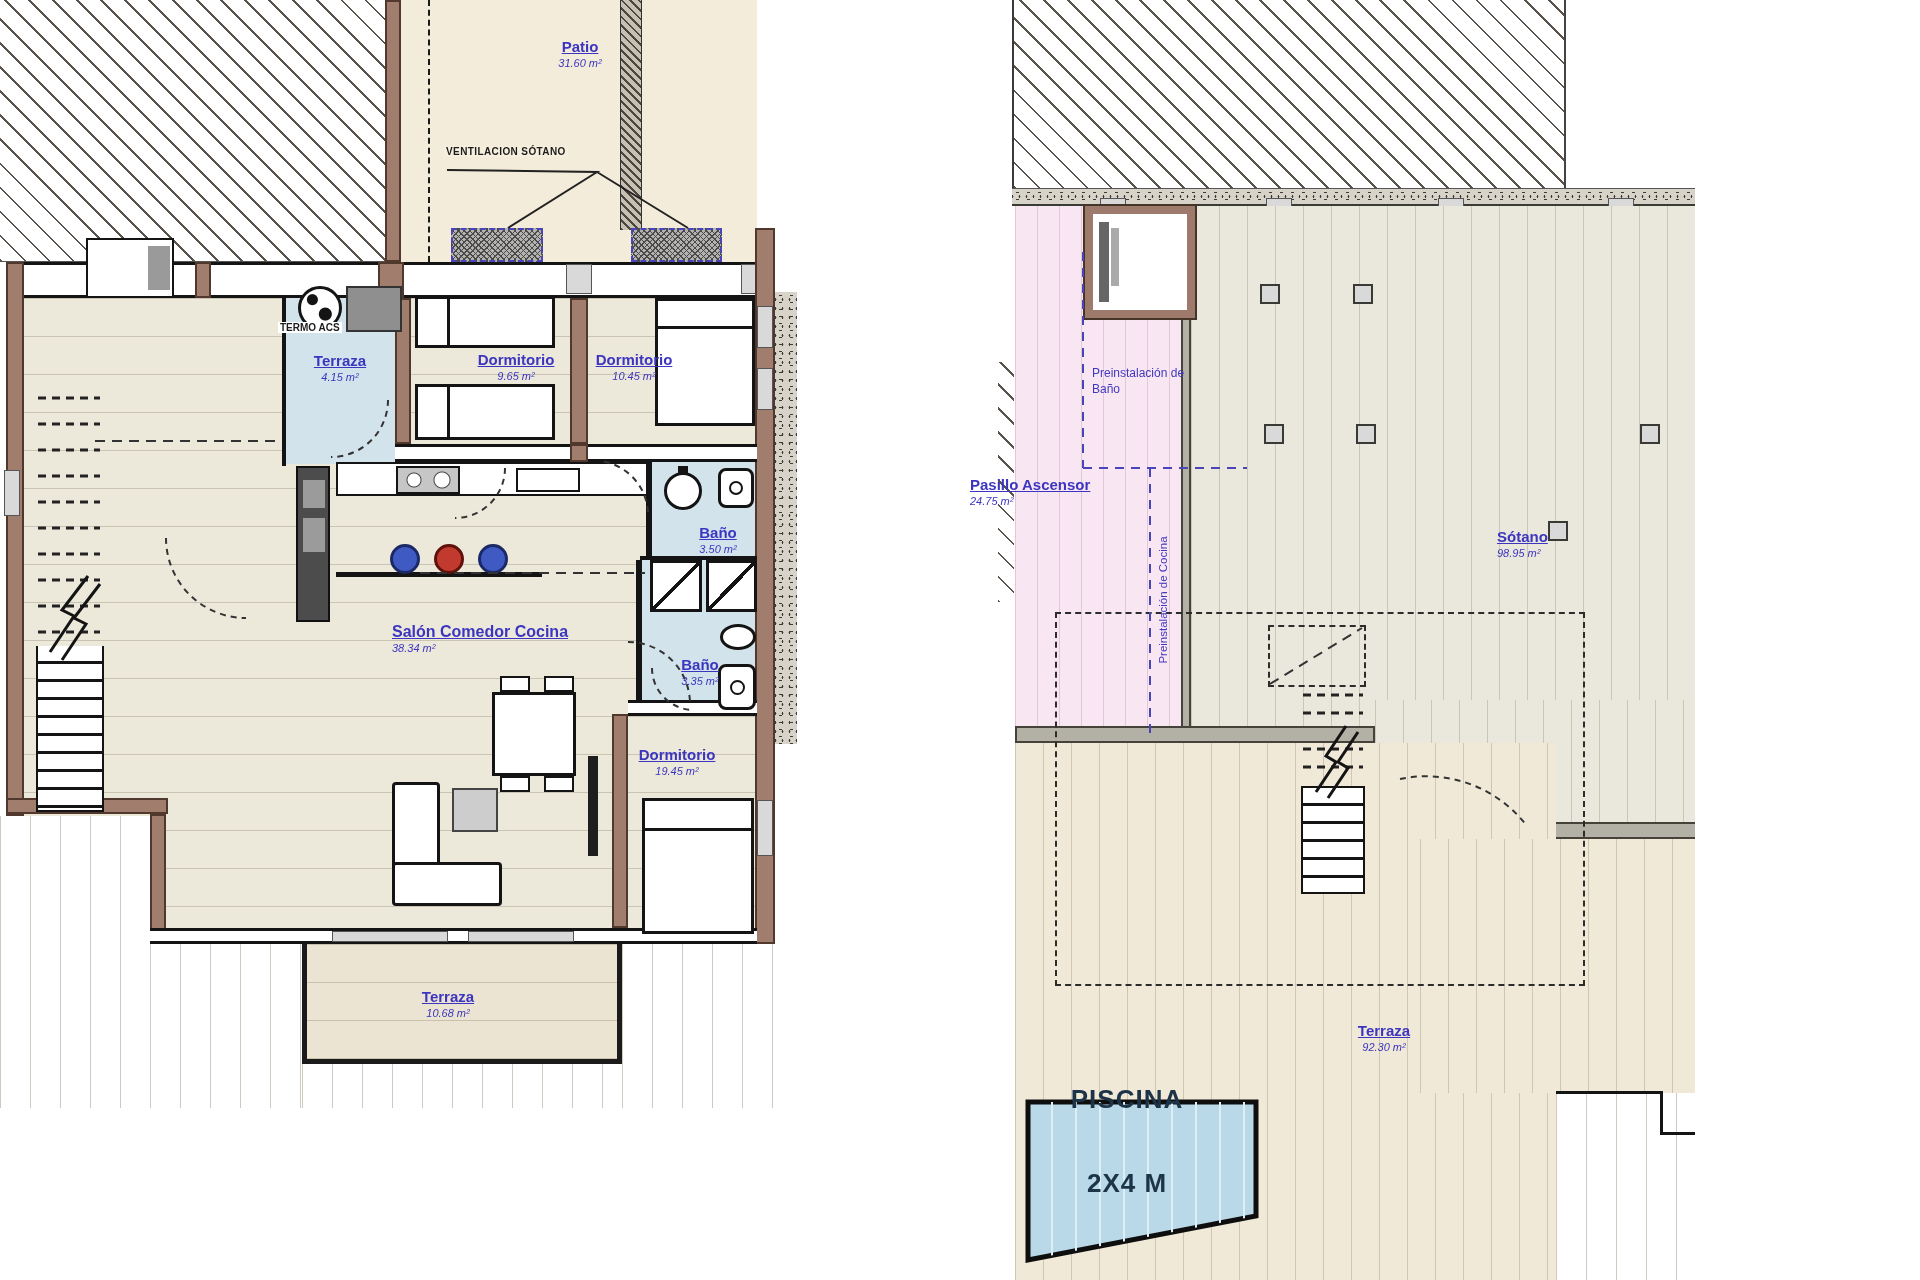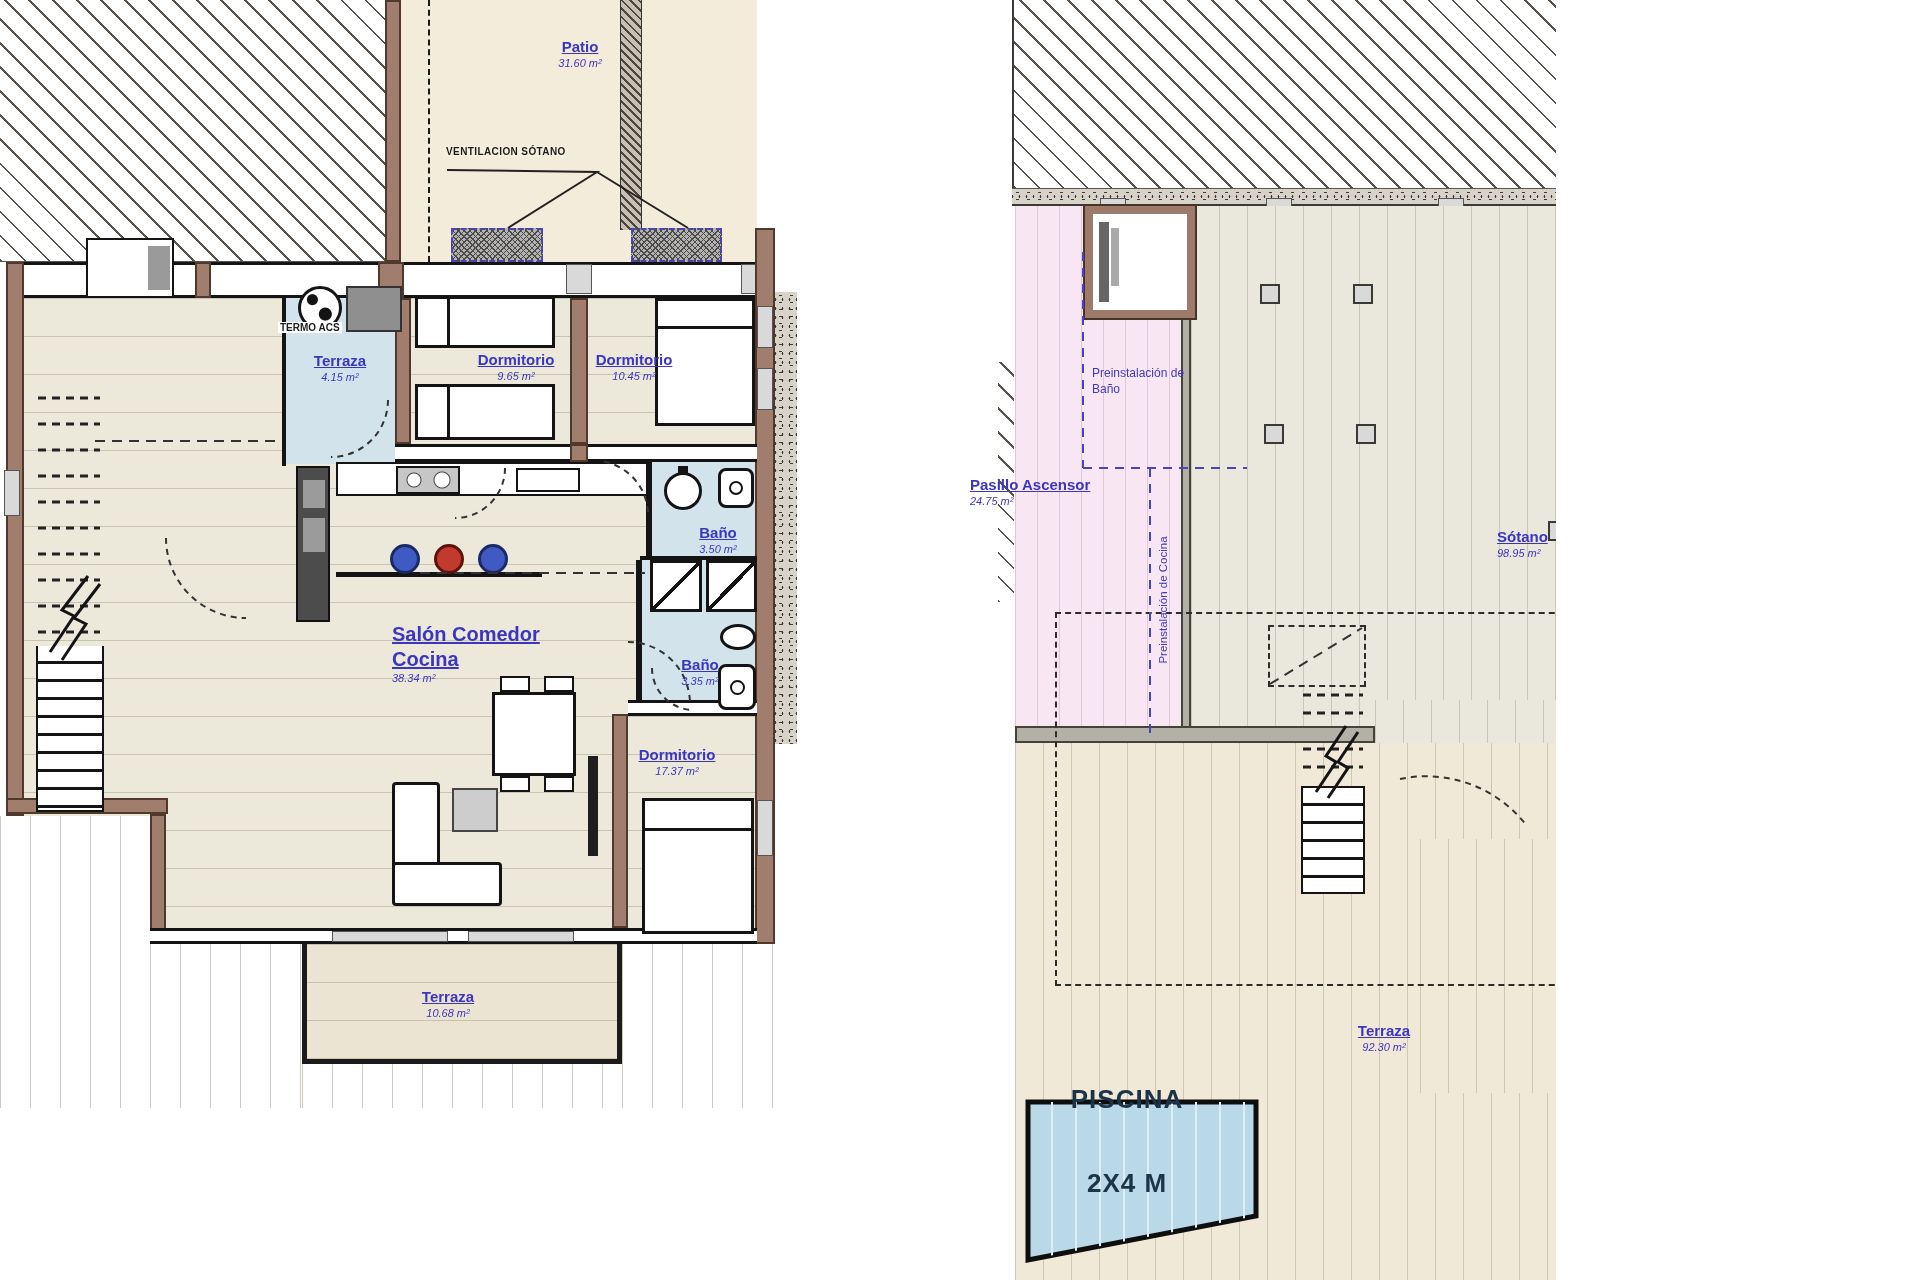--- a/index.html
+++ b/index.html
@@ -1,16 +1,16 @@
 <!DOCTYPE html>
 <html><head>
 <meta charset="utf-8">
 <style>
   html,body{margin:0;padding:0;background:#fff}
-  .canvas{position:relative;width:1556px;height:1280px;background:#fff;overflow:hidden;
+  .canvas{position:relative;width:1695px;height:1280px;background:#fff;overflow:hidden;
           font-family:"Liberation Sans",sans-serif}
   .a{position:absolute;box-sizing:border-box}
   
   .beige{background:#f3ecdb}
   .int{background:#ece9db}
   .terL{background:#ece4d2}
   .terR{background:#f0e9d8}
   .sot{background:#eae8dd}
   .pink{background:#f8e7f2}
   .blueRoom{background:#d3e3ec}
@@ -30,21 +30,21 @@
   .dashbox{border:2px dashed #2c2c2c}
   
   .furn{background:#fff;border:3px solid #141414}
   .treads{background:repeating-linear-gradient(180deg,#ffffff 0 15px,#141414 15px 18px);border:2px solid #141414}
   .vent{background-color:#b3b2b0;background-image:repeating-linear-gradient(45deg,#4a4a48 0 1px,transparent 1px 4px),repeating-linear-gradient(135deg,#4a4a48 0 1px,transparent 1px 4px);border:2px dashed #4a44b8;z-index:30}
   .stool{border-radius:50%}
   
   .lblC{color:#3c35c0;text-align:center;line-height:1.25;z-index:50}
   .lblL{color:#3c35c0;text-align:left;line-height:1.25;z-index:50}
   .rname{font-weight:700;font-size:15px;text-decoration:underline;display:block}
-  .rname.big{font-size:20px}
+  .rname.big{font-size:16px}
   .rarea{font-style:italic;font-size:11px;display:block}
   .tinyK{font-size:10px;font-weight:700;color:#1c1c1c;background:#f6efde;padding:0 2px;z-index:55;white-space:nowrap}
   .preLbl{color:#4038c0;font-size:12px;line-height:1.3;z-index:50}
   .vLbl{color:#4038c0;font-size:11.5px;white-space:nowrap;transform:translate(-50%,-50%) rotate(-90deg);z-index:50}
   .poolTxt{color:#1d3448;font-weight:700;font-size:26px;letter-spacing:1px;text-align:center;z-index:56}
 </style>
 </head>
 <body>
 
 <div class="canvas">
@@ -180,21 +180,21 @@
   <div class="a lblL" style="left:392px;top:622px;width:200px">
     <span class="rname big">Salón Comedor Cocina</span>
     <span class="rarea">38.34 m²</span>
   </div>
   <div class="a lblC" style="left:650px;top:656px;width:100px">
     <span class="rname">Baño</span>
     <span class="rarea">3.35 m²</span>
   </div>
   <div class="a lblC" style="left:627px;top:746px;width:100px">
     <span class="rname">Dormitorio</span>
-    <span class="rarea">17.37 m²</span>
+    <span class="rarea">19.45 m²</span>
   </div>
   <div class="a lblC" style="left:398px;top:988px;width:100px">
     <span class="rname">Terraza</span>
     <span class="rarea">10.68 m²</span>
   </div>
 
   <div class="a hatch" style="left:1012px;top:0;width:552px;height:188px;border-left:2px solid #3a3a3a"></div>
   <div class="a" style="left:1564px;top:0;width:0;height:188px;border-left:2px solid #444"></div>
   <div class="a speckle" style="left:1012px;top:188px;width:744px;height:18px;border-top:1px solid #555;border-bottom:2px solid #3b3b35"></div>
   <div class="a win" style="left:1100px;top:198px;width:26px;height:16px"></div>

